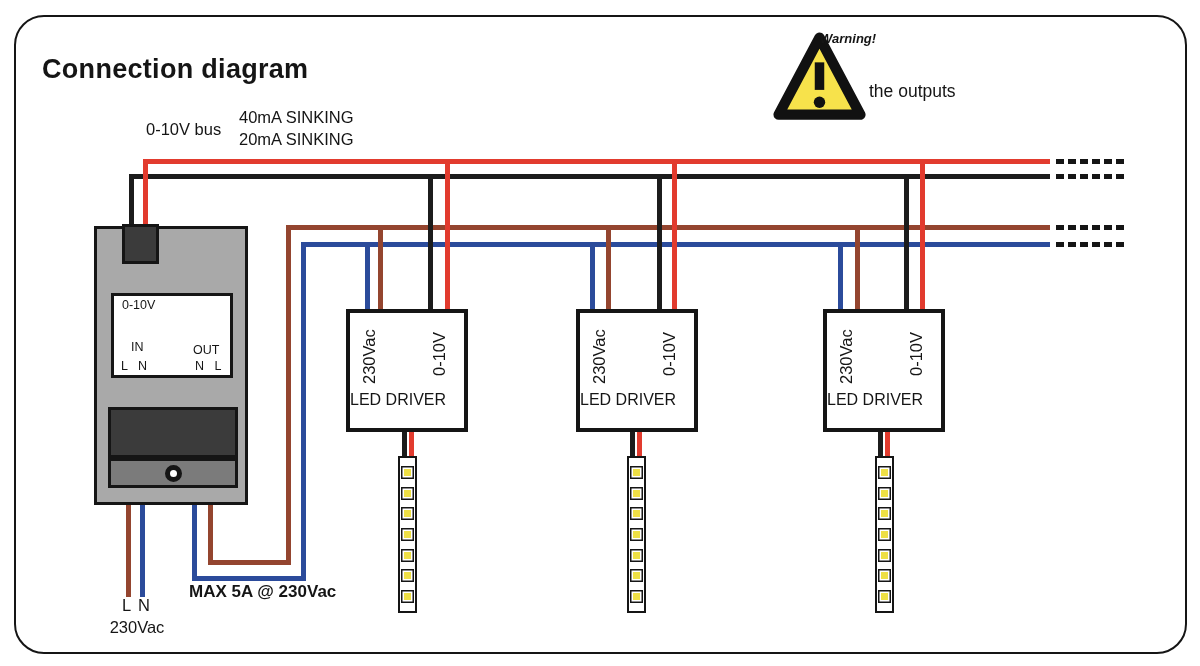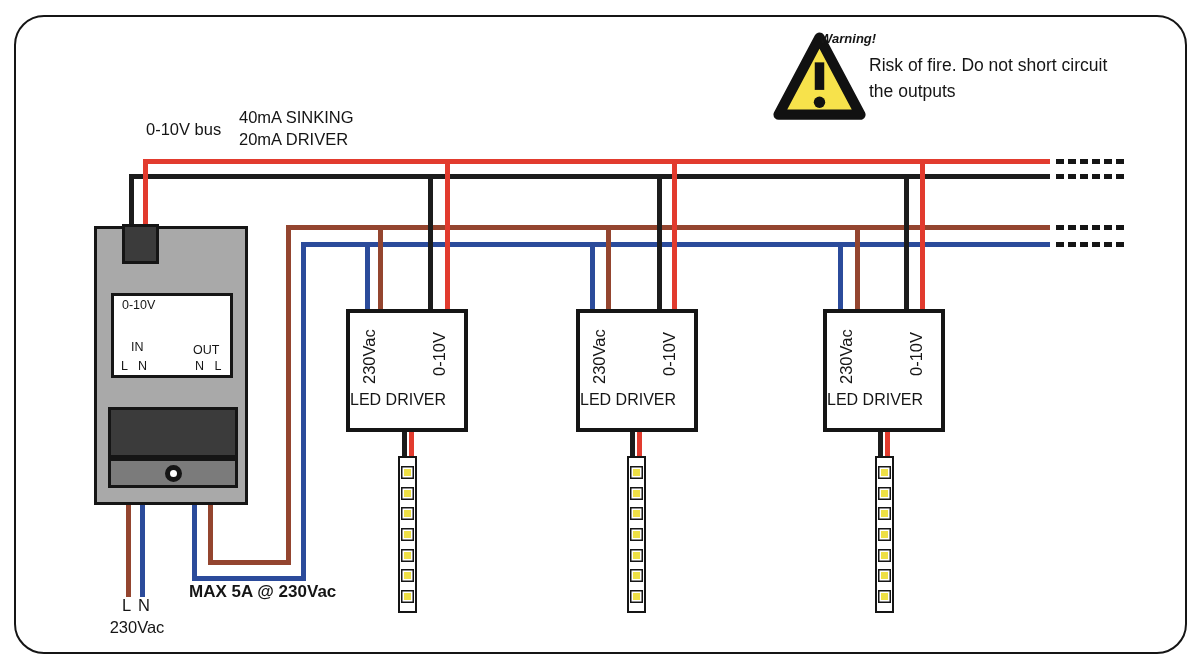--- a/index.html
+++ b/index.html
@@ -52,32 +52,32 @@
   .warn-title{position:absolute;left:820px;top:31px;font-size:13px;font-weight:bold;font-style:italic;}
   .warn-line{position:absolute;left:869px;font-size:17.5px;}
 </style>
 </head>
 <body>
 
 <div class="canvas">
 
   <div class="frame"></div>
 
+  <div class="title">Connection diagram</div>
 
   <div class="abs t16" style="left:146px;top:120px">0-10V bus</div>
   <div class="abs t16" style="left:239px;top:108px">40mA SINKING</div>
-  <div class="abs t16" style="left:239px;top:130px">20mA DRIVER</div>
+  <div class="abs t16" style="left:239px;top:130px">20mA SINKING</div>
 
   <svg class="abs" style="left:772px;top:30px" width="95" height="97" viewBox="0 0 100 100">
     <polygon points="50,7 93,88 7,88" fill="#f7e24b" stroke="#111" stroke-width="11" stroke-linejoin="round"></polygon>
     <line x1="50" y1="33" x2="50" y2="62" stroke="#111" stroke-width="10"></line>
     <circle cx="50" cy="75" r="6" fill="#111"></circle>
   </svg>
   <div class="warn-title">Warning!</div>
-  <div class="warn-line" style="top:55px">Risk of fire. Do not short circuit</div>
   <div class="warn-line" style="top:81px">the outputs</div>
 
   <div class="wire c-red" style="left:143px;top:159px;width:907px;height:5px"></div>
   <div class="wire c-black" style="left:129px;top:174px;width:921px;height:5px"></div>
   <div class="wire c-brown" style="left:286px;top:225px;width:764px;height:5px"></div>
   <div class="wire c-blue" style="left:301px;top:242px;width:749px;height:5px"></div>
 
   <div class="dash" style="left:1056px;top:159px"></div>
   <div class="dash" style="left:1056px;top:174px"></div>
   <div class="dash" style="left:1056px;top:225px"></div>

